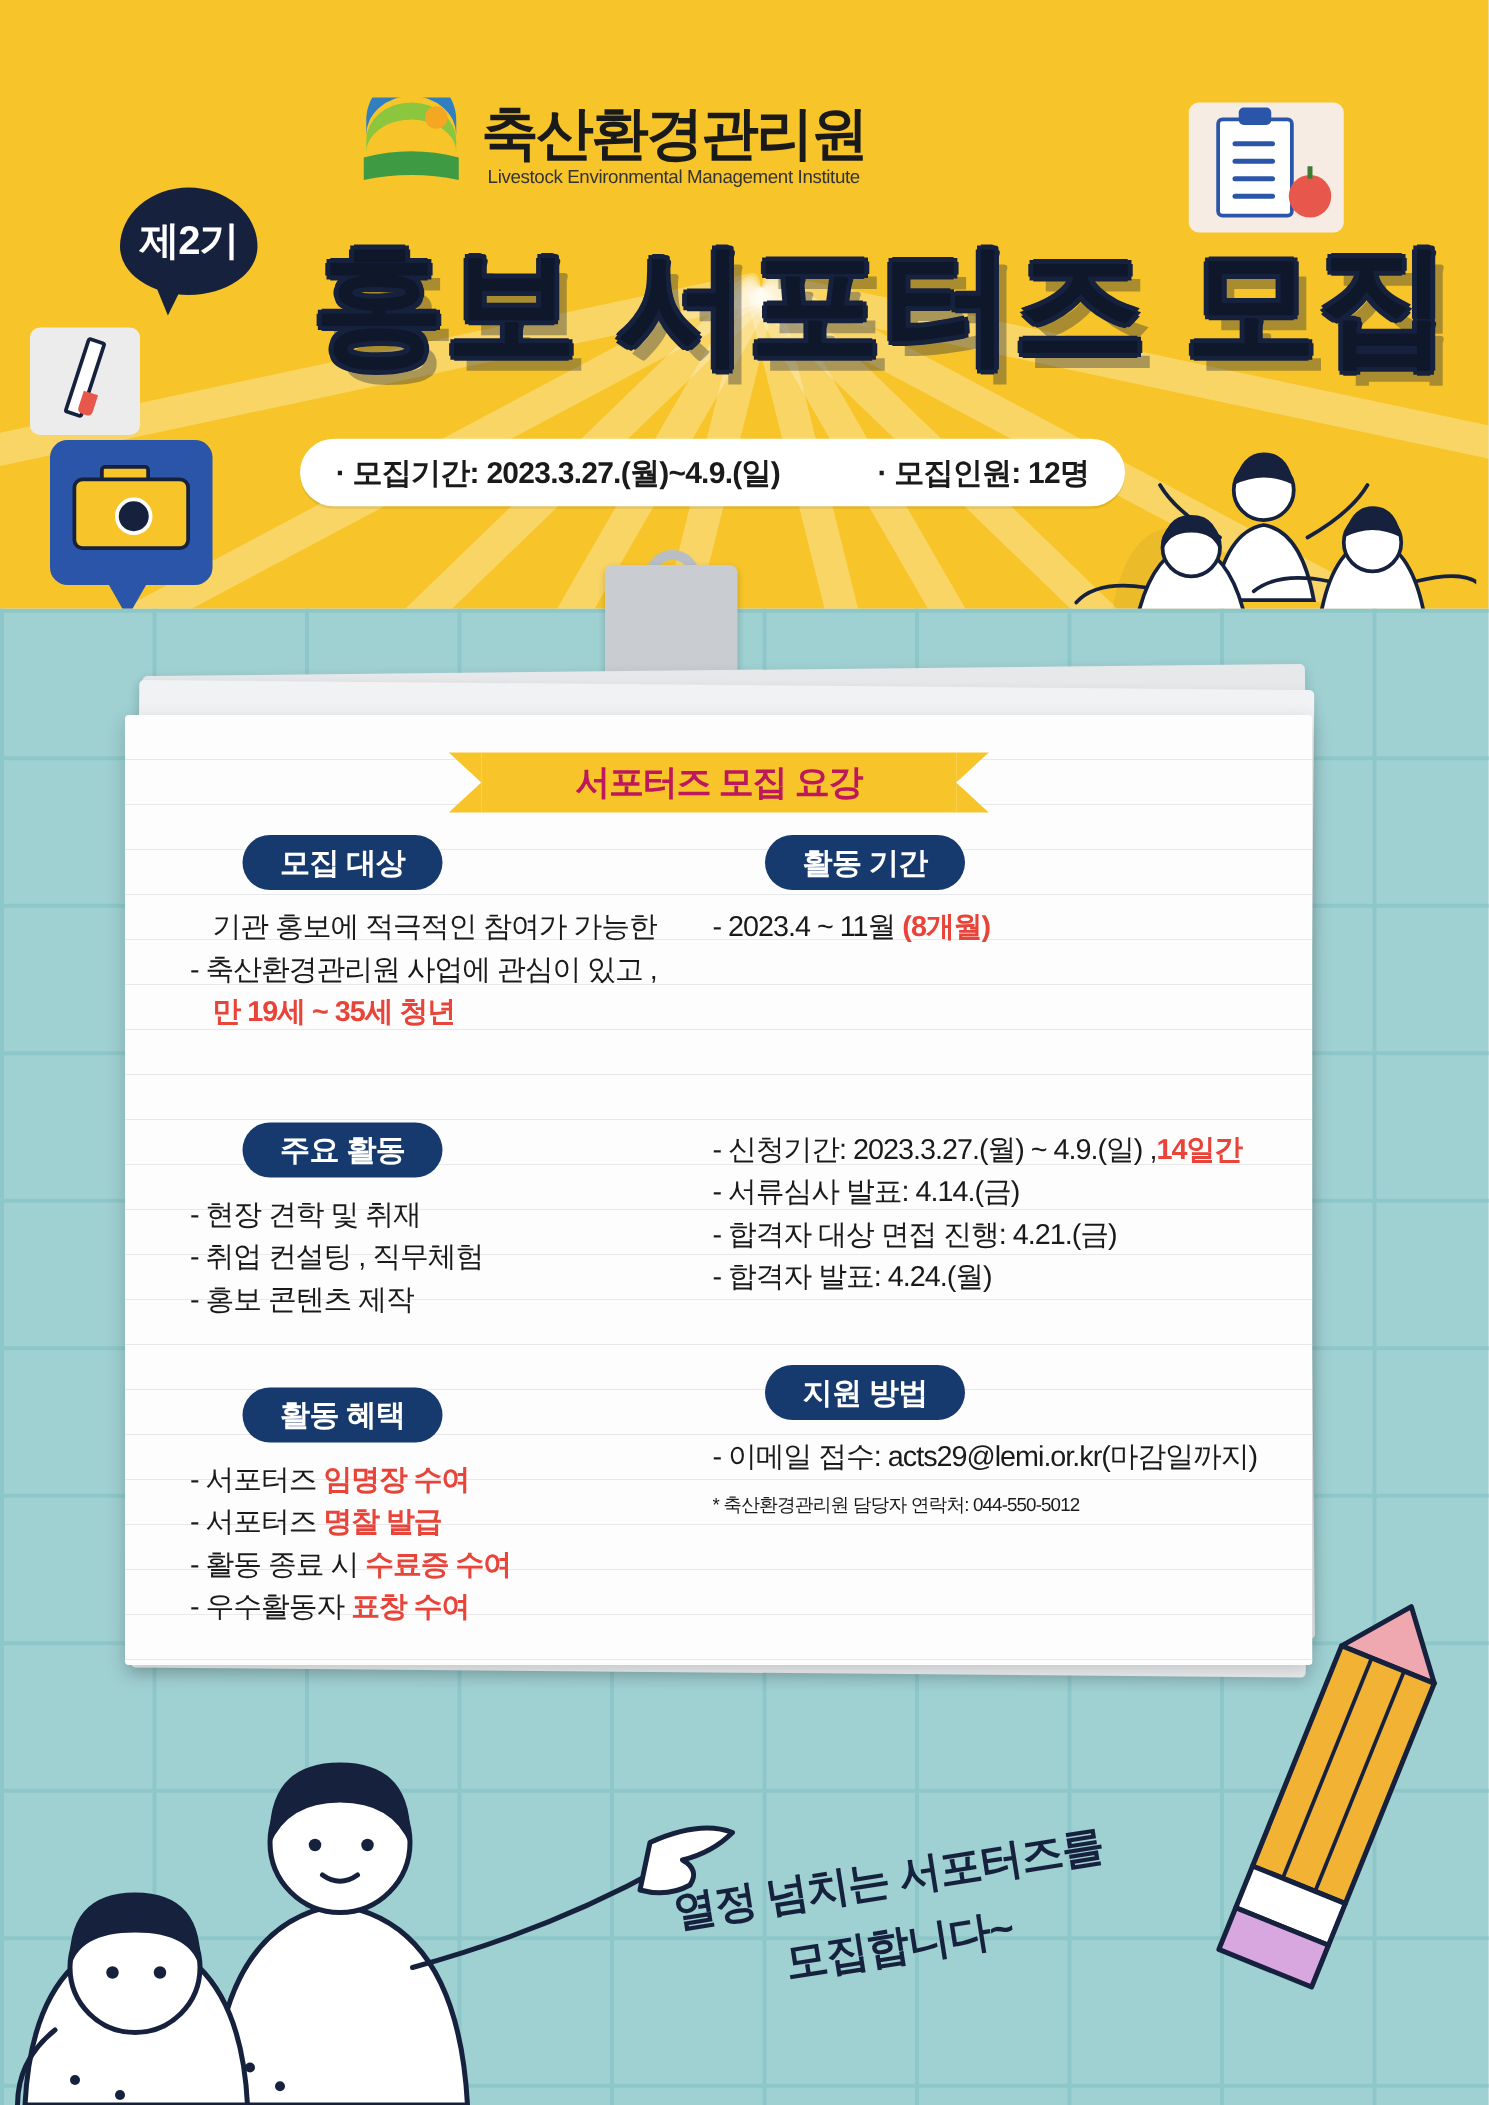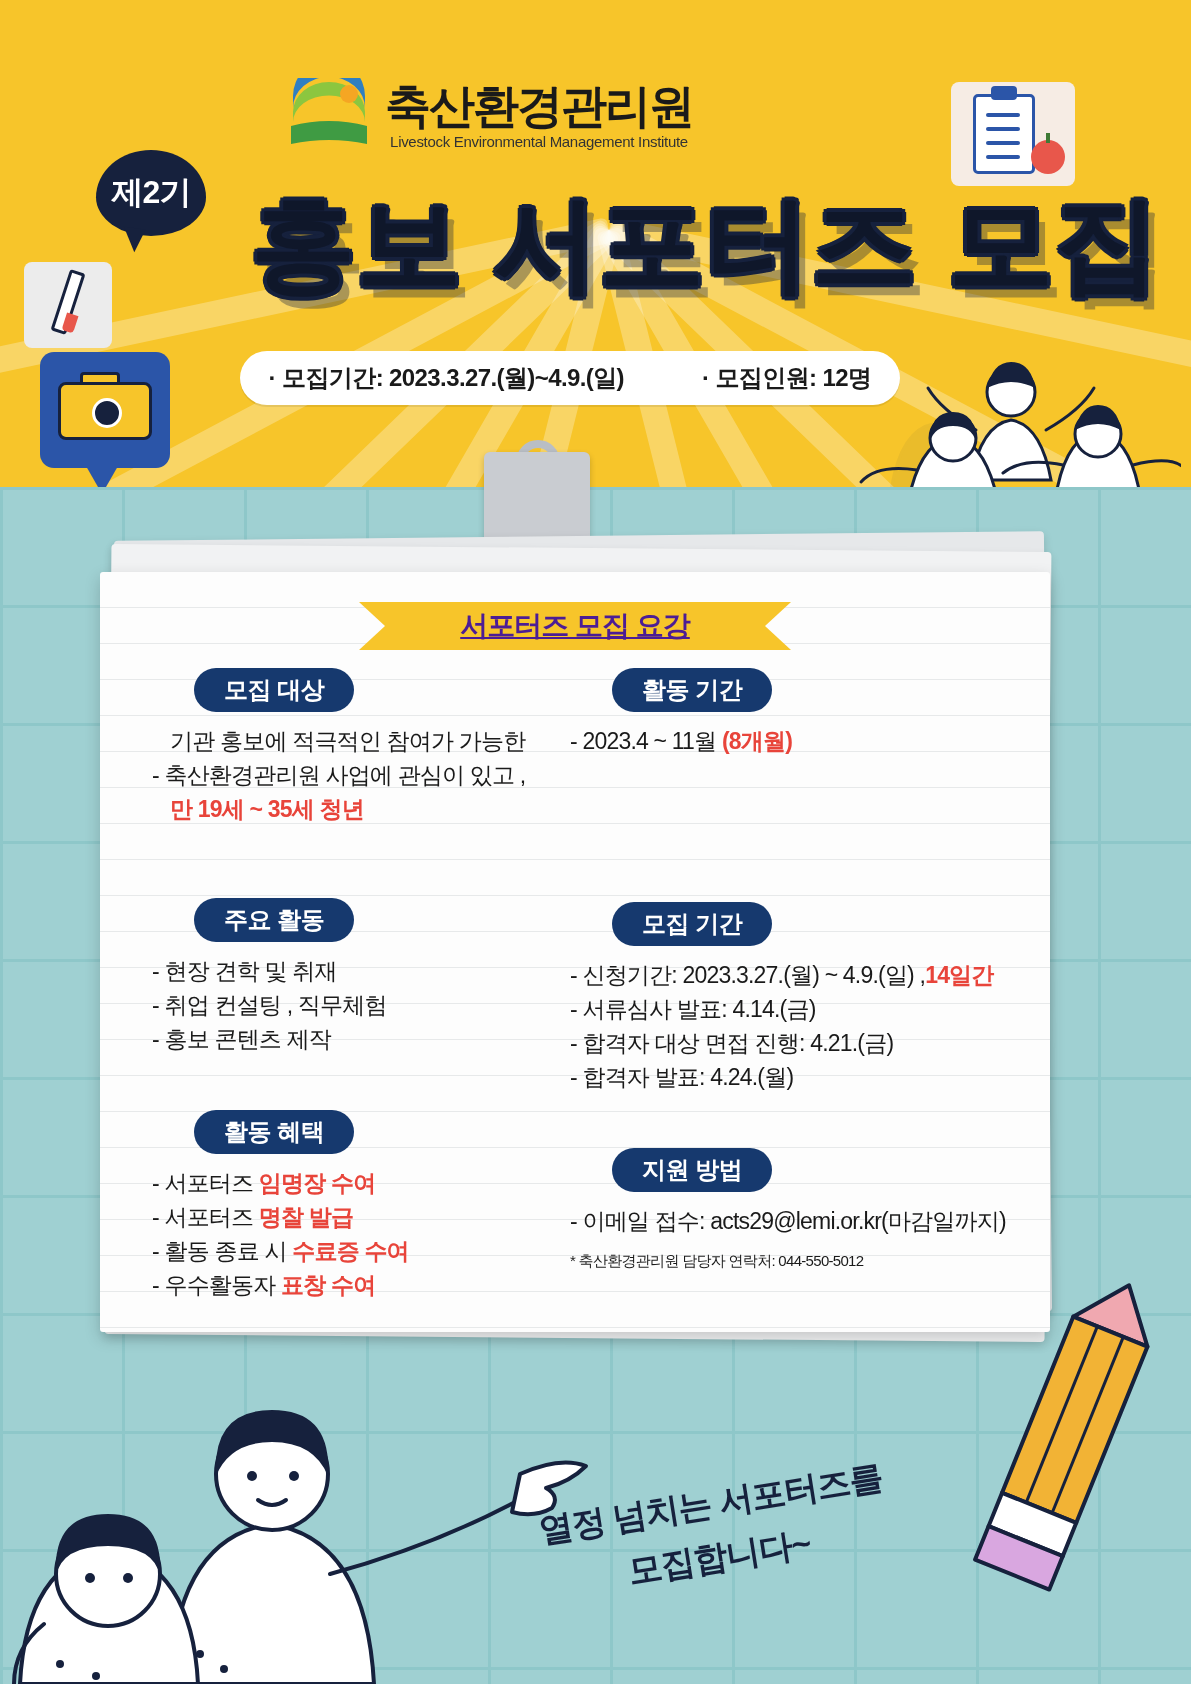--- a/index.html
+++ b/index.html
@@ -160,23 +160,23 @@
     position:absolute; left:100px; top:572px; width:950px; height:760px;
     background:#fdfdfd; border-radius:3px;
     box-shadow:0 6px 16px rgba(0,0,0,0.18);
     background-image: repeating-linear-gradient(
       to bottom, transparent 0 35px, #e7e9ea 35px 36px);
     overflow:hidden;
   }
 
   .ribbon{
     position:absolute; left:285px; top:30px; width:380px; height:48px;
-    background:#f7c52a; color:#4c1d95;
+    background:#f7c52a; color:#be185d;
     display:flex; align-items:center; justify-content:center;
-    font-size:28px; font-weight:bold; letter-spacing:-1px;text-decoration:underline;
+    font-size:28px; font-weight:bold; letter-spacing:-1px;
   }
   .ribbon::before{
     content:""; position:absolute; left:-26px; top:0;
     border-top:24px solid #f7c52a; border-bottom:24px solid #f7c52a;
     border-left:26px solid transparent;
   }
   .ribbon::after{
     content:""; position:absolute; right:-26px; top:0;
     border-top:24px solid #f7c52a; border-bottom:24px solid #f7c52a;
     border-right:26px solid transparent;
@@ -337,21 +337,20 @@
     <div class="col-right">
 
       <div class="sect">
         <div class="sect-head-wrap"><span class="sect-head">활동 기간</span></div>
         <div class="sect-body">
           <div class="ln"><span>- 2023.4 ~ 11월 </span><span class="hl">(8개월)</span></div>
         </div>
       </div>
 
       <div class="sect" style="margin-top:144px">
-        <div class="sect-head-wrap"><span class="sect-head">모집 기간</span></div>
         <div class="sect-body">
           <div class="ln"><span>- 신청기간: 2023.3.27.(월) ~ 4.9.(일) ,</span><span class="hl">14일간</span></div>
           <div class="ln">- 서류심사 발표: 4.14.(금)</div>
           <div class="ln">- 합격자 대상 면접 진행: 4.21.(금)</div>
           <div class="ln">- 합격자 발표: 4.24.(월)</div>
         </div>
       </div>
 
       <div class="sect" style="margin-top:54px">
         <div class="sect-head-wrap"><span class="sect-head">지원 방법</span></div>

